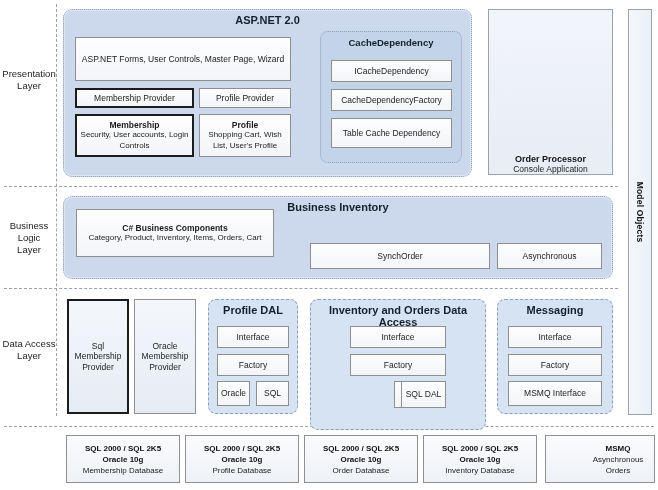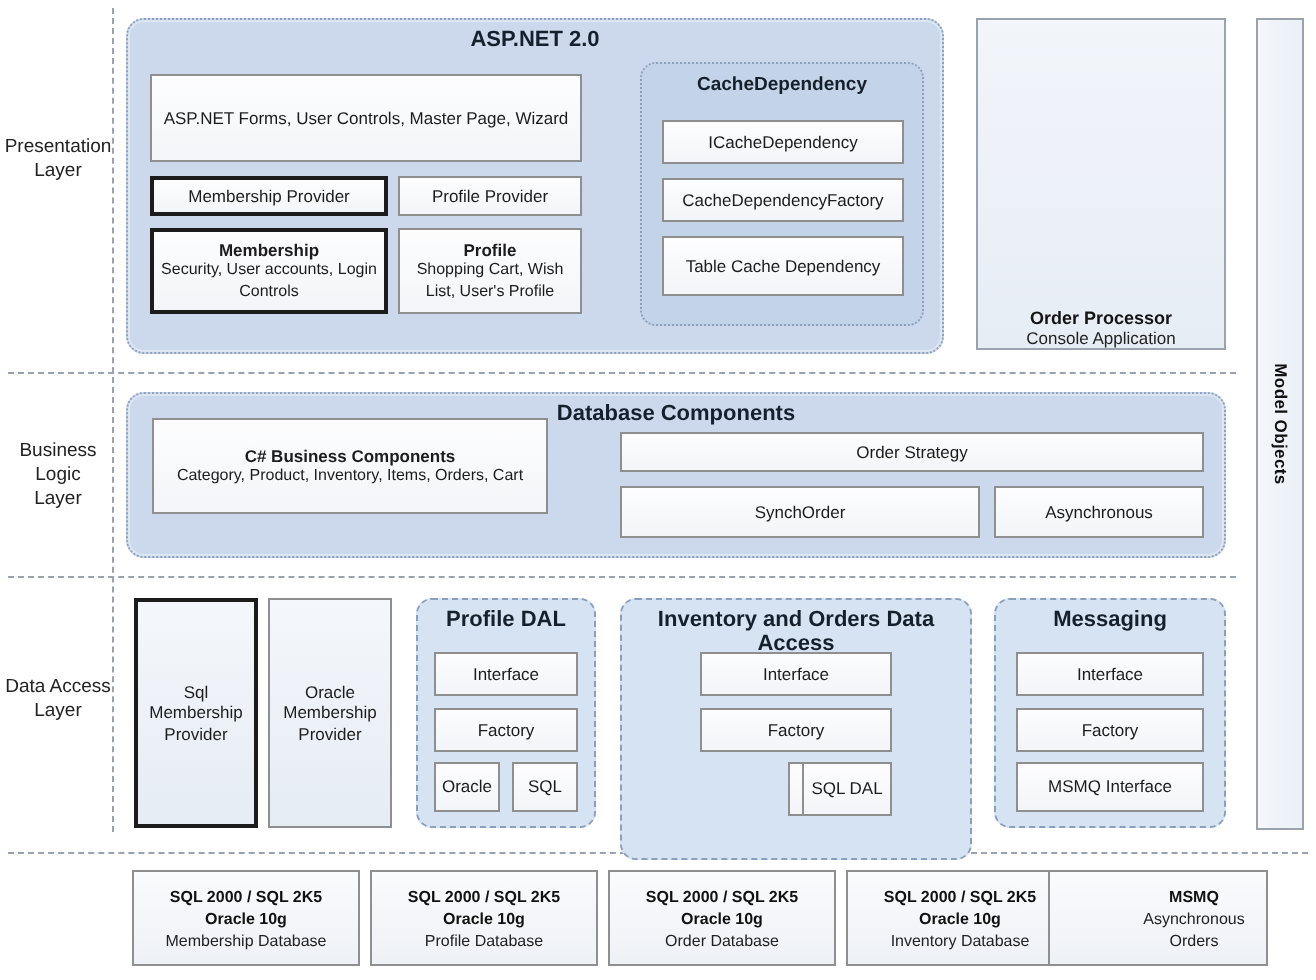--- a/index.html
+++ b/index.html
@@ -206,31 +206,28 @@
   <div class="abs proc-box" style="left:488px;top:9px;width:125px;height:166px;justify-content:flex-end;">
     <span class="t1">Order Processor</span>
     <span class="t2">Console Application</span>
   </div>
 
   <div class="abs model-strip" style="left:628px;top:9px;width:24px;height:406px;">
     <span>Model Objects</span>
   </div>
 
   <div class="abs panel-outer" style="left:63px;top:196px;width:550px;height:83px;">
-    <div class="panel-title">Database Components</div>
+    <div class="panel-title">Business Inventory</div>
   </div>
 
   <div class="abs box" style="left:76px;top:209px;width:198px;height:48px;">
     <span class="t1">C# Business Components</span>
     <span class="t2">Category, Product, Inventory, Items, Orders, Cart</span>
   </div>
 
-  <div class="abs box" style="left:310px;top:216px;width:292px;height:20px;">
-    <span class="plain">Order Strategy</span>
-  </div>
   <div class="abs box" style="left:310px;top:243px;width:180px;height:26px;">
     <span class="plain">SynchOrder</span>
   </div>
   <div class="abs box" style="left:497px;top:243px;width:105px;height:26px;">
     <span class="plain">Asynchronous</span>
   </div>
 
   <div class="abs box strong shade" style="left:67px;top:299px;width:62px;height:115px;">
     <span class="plain">Sql</span>
     <span class="plain">Membership</span>
@@ -300,18 +297,18 @@
   <div class="abs db-box" style="left:304px;top:435px;width:114px;height:48px;">
     <span class="d1">SQL 2000 / SQL 2K5</span>
     <span class="d2">Oracle 10g</span>
     <span class="d3">Order Database</span>
   </div>
   <div class="abs db-box" style="left:423px;top:435px;width:114px;height:48px;">
     <span class="d1">SQL 2000 / SQL 2K5</span>
     <span class="d2">Oracle 10g</span>
     <span class="d3">Inventory Database</span>
   </div>
-  <div class="abs db-box" style="left:524px;top:435px;width:110px;height:48px;padding-left:36px;">
+  <div class="abs db-box" style="left:545px;top:435px;width:110px;height:48px;padding-left:36px;">
     <span class="d1">MSMQ</span>
     <span class="d3">Asynchronous Orders</span>
   </div>
 
 </div>
 
 </body></html>

